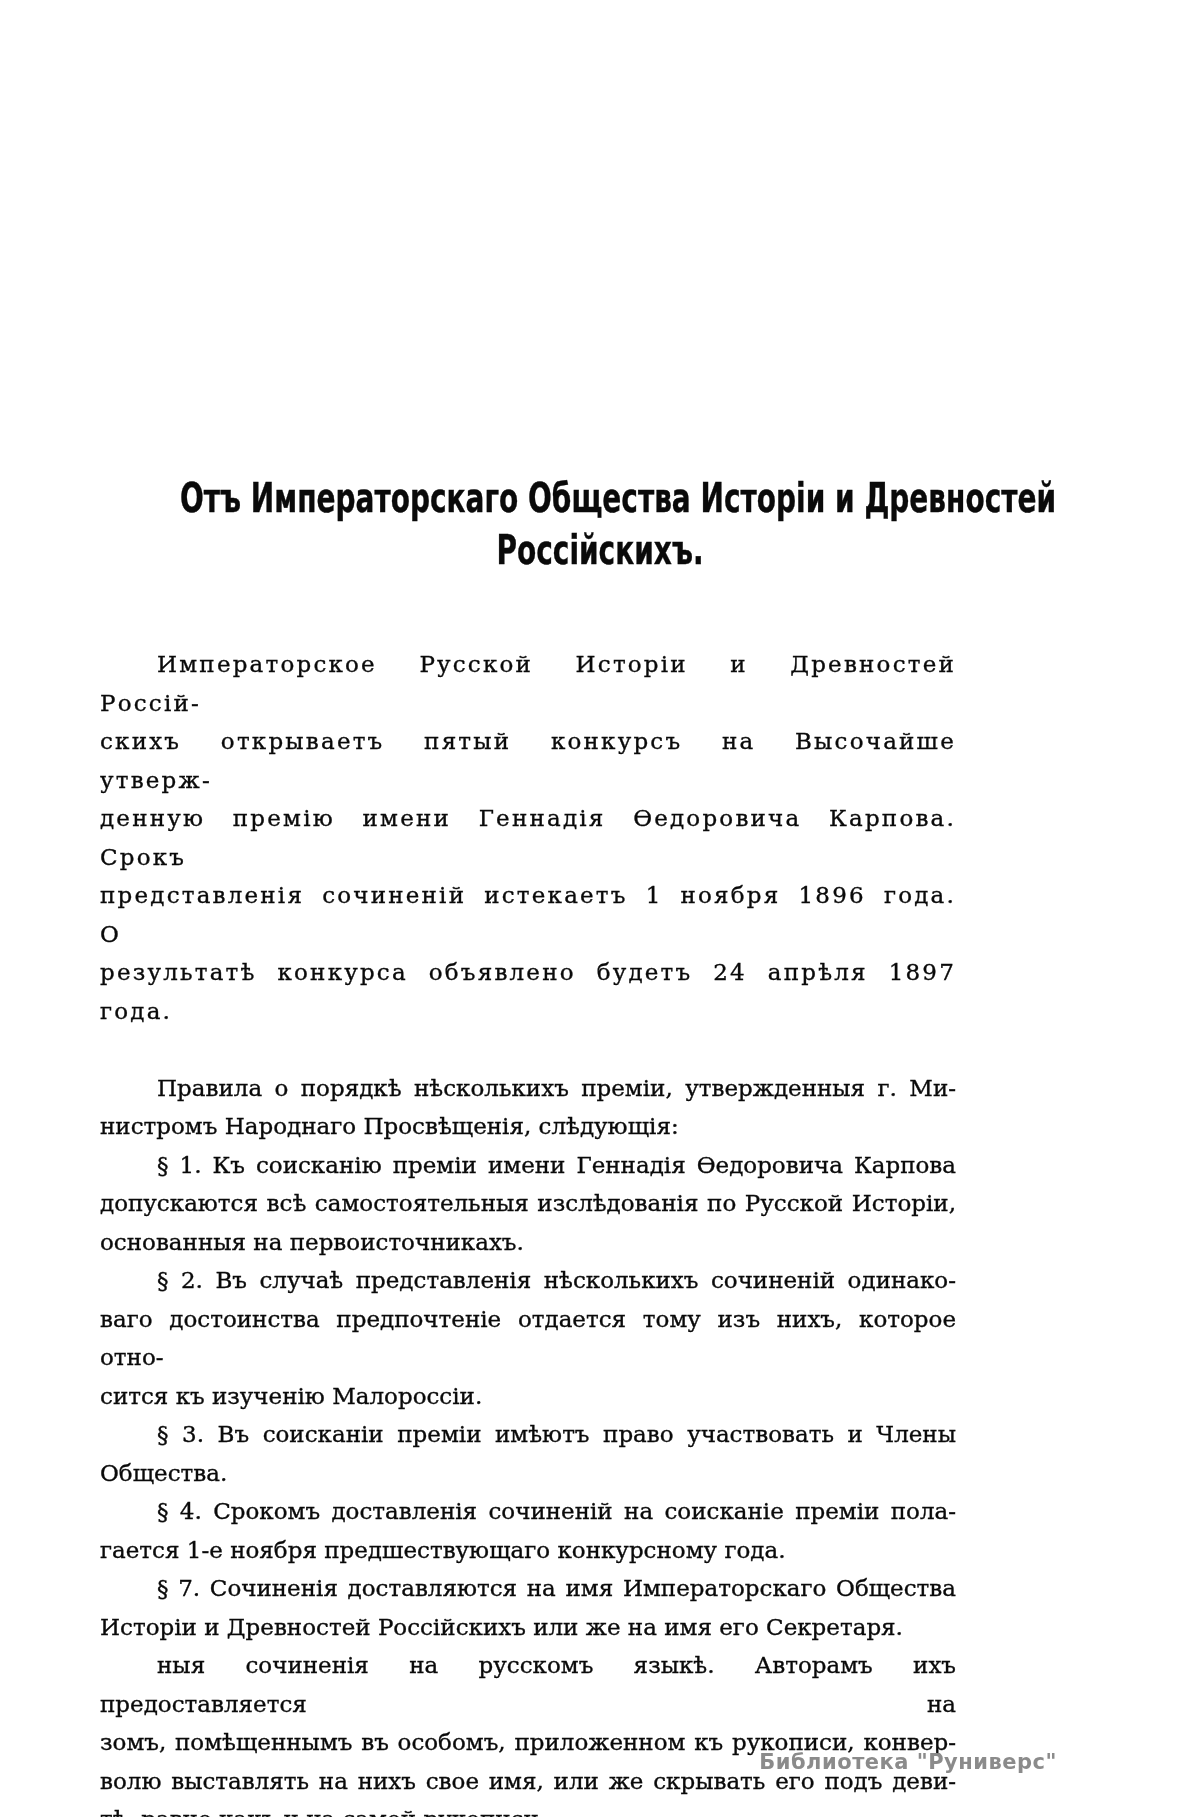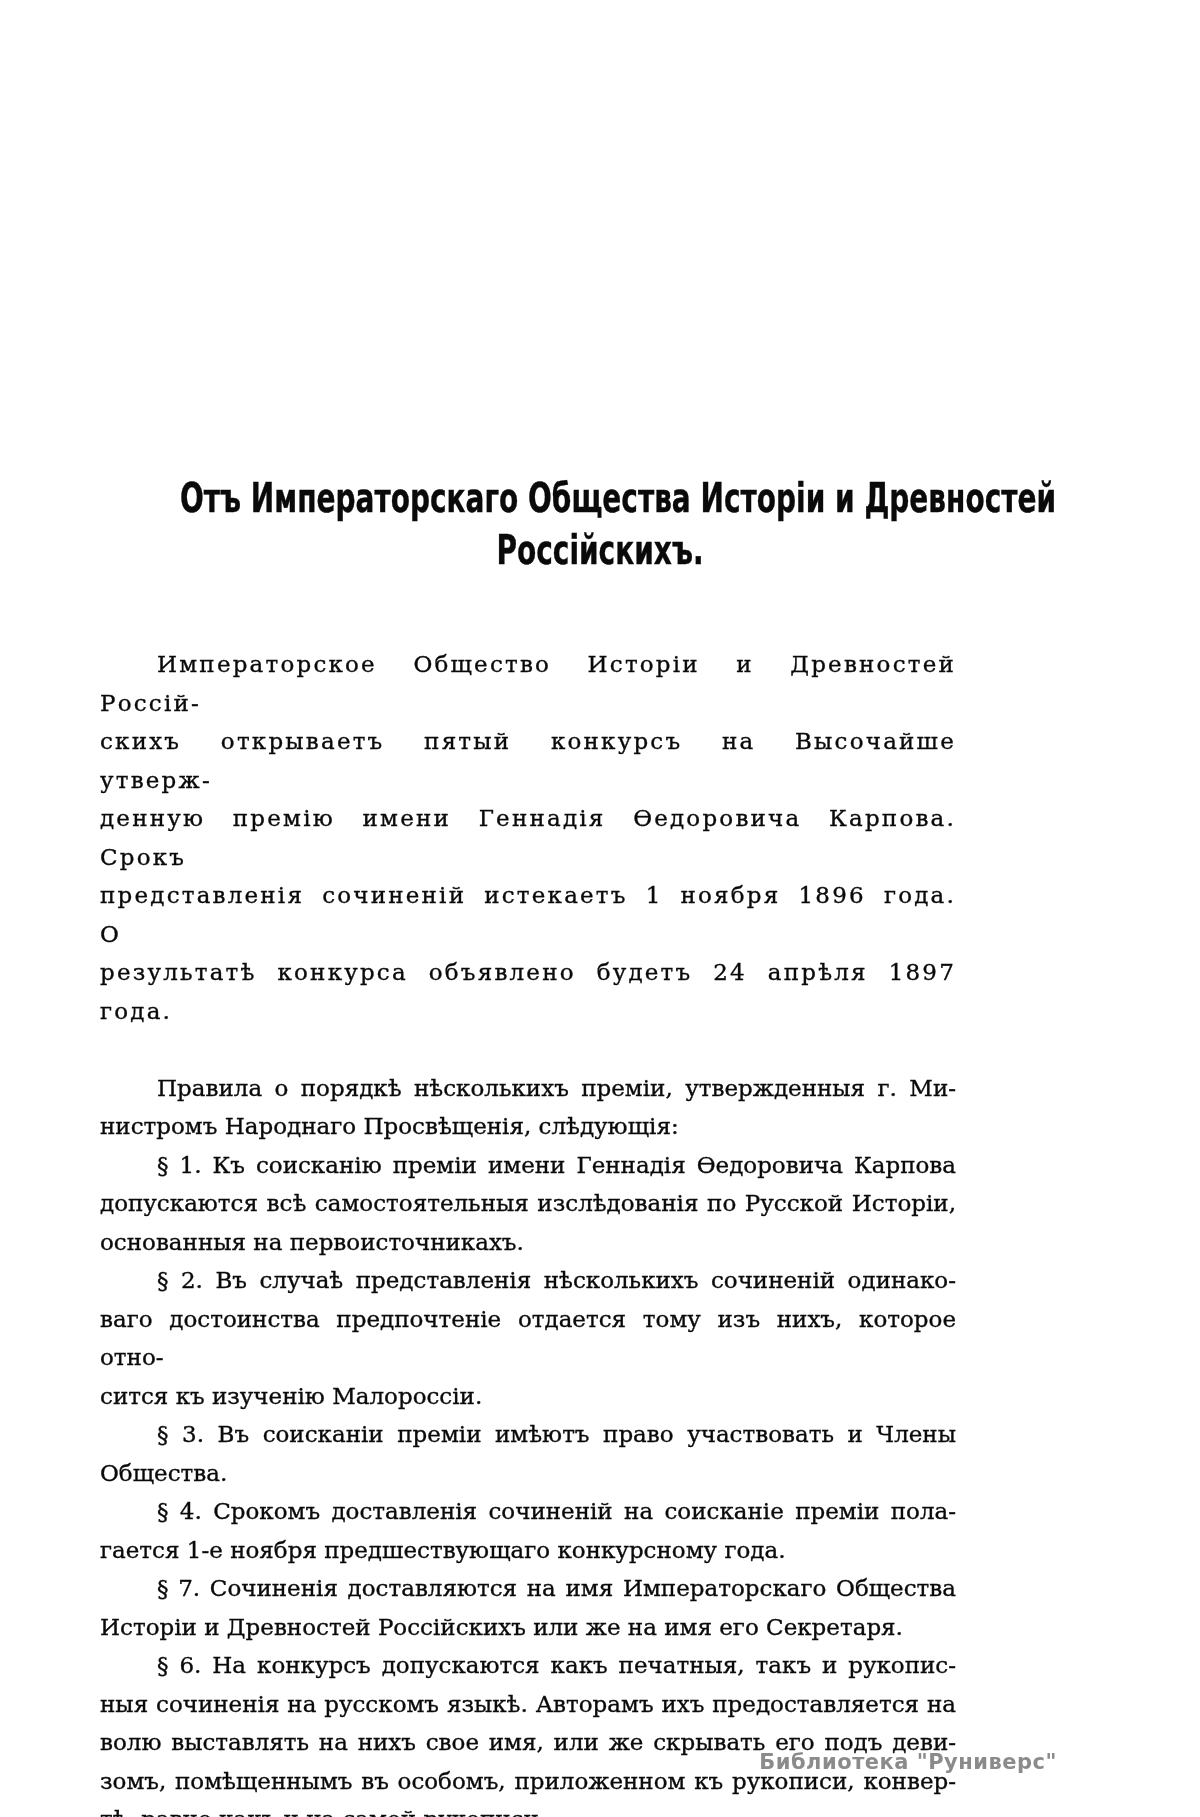--- a/index.html
+++ b/index.html
@@ -62,21 +62,21 @@
 
 <div class="page">
 
   <div class="doc-title">
     <div>Отъ Императорскаго Общества Исторіи и Древностей</div>
     <div>Россійскихъ.</div>
   </div>
 
   <div class="content">
     <div class="para spaced">
-        <div class="line">Императорское Общество Исторіи и Древностей Россій-</div>
+        <div class="line">Императорское Русской Исторіи и Древностей Россій-</div>
         <div class="line"><span>скихъ открываетъ </span><span class="it">пятый</span><span> конкурсъ на Высочайше утверж-</span></div>
         <div class="line">денную премію имени Геннадія Ѳедоровича Карпова. Срокъ</div>
         <div class="line">представленія сочиненій истекаетъ 1 ноября 1896 года. О</div>
         <div class="line last">результатѣ конкурса объявлено будетъ 24 апрѣля 1897 года.</div>
       </div>
 
     <div class="para gap-above">
         <div class="line">Правила о порядкѣ нѣсколькихъ преміи, утвержденныя г. Ми-</div>
         <div class="line last">нистромъ Народнаго Просвѣщенія, слѣдующія:</div>
       </div>
@@ -102,24 +102,23 @@
         <div class="line">§ 4. Срокомъ доставленія сочиненій на соисканіе преміи пола-</div>
         <div class="line last">гается 1-е ноября предшествующаго конкурсному года.</div>
       </div>
 
     <div class="para">
         <div class="line">§ 7. Сочиненія доставляются на имя Императорскаго Общества</div>
         <div class="line last">Исторіи и Древностей Россійскихъ или же на имя его Секретаря.</div>
       </div>
 
     <div class="para">
-        <div class="line">§ 6. На конкурсъ допускаются какъ печатныя, такъ и рукопис-</div>
         <div class="line">ныя сочиненія на русскомъ языкѣ. Авторамъ ихъ предоставляется на</div>
+        <div class="line">зомъ, помѣщеннымъ въ особомъ, приложенном къ рукописи, конвер-</div>
         <div class="line">волю выставлять на нихъ свое имя, или же скрывать его подъ деви-</div>
-        <div class="line">зомъ, помѣщеннымъ въ особомъ, приложенном къ рукописи, конвер-</div>
         <div class="line last">тѣ, равно какъ и на самой рукописи.</div>
       </div>
 
   </div>
 
   <div class="watermark">Библиотека "Руниверс"</div>
 
 </div>
 
 </body></html>

